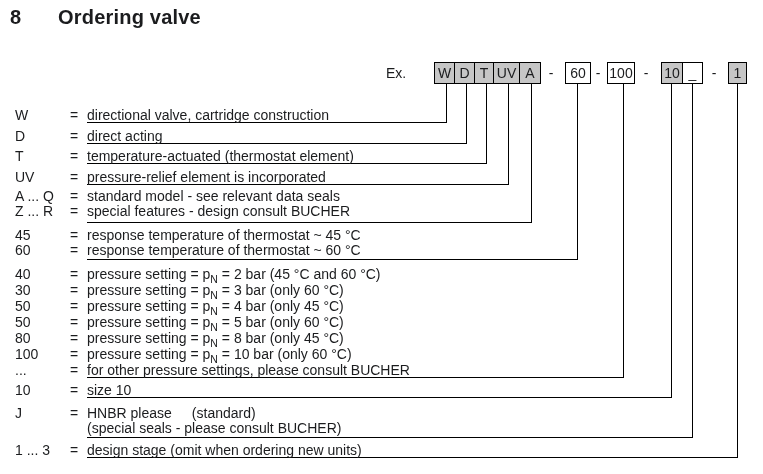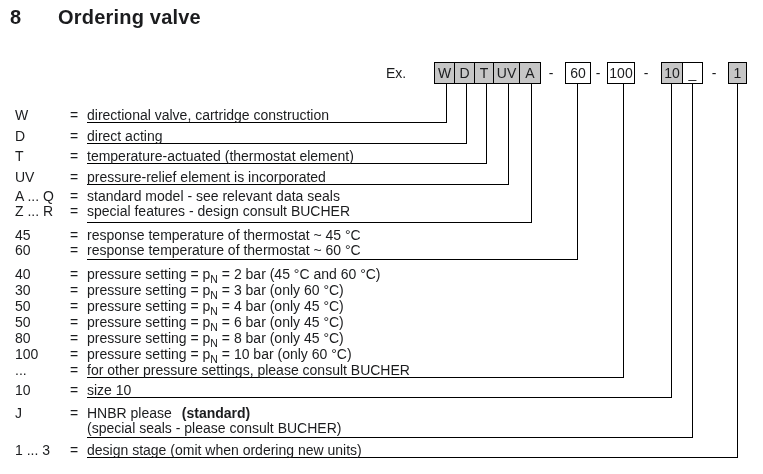--- a/index.html
+++ b/index.html
@@ -20,21 +20,21 @@
   .sep { position:absolute; top:62px; height:22px; width:10px; line-height:22px;
          font-size:14px; text-align:center; }
 
   .vline { position:absolute; top:84px; width:1px; background:#000; }
   .hline { position:absolute; left:87px; height:1px; background:#000; }
 
   .row { position:absolute; left:0; height:16px; line-height:16px; font-size:14px; white-space:nowrap; }
   .code { position:absolute; left:15px; }
   .eq   { position:absolute; left:70px; }
   .desc { position:absolute; left:87px; }
-  .bold { font-weight:bold; margin-left:10px; }
+  .bold { font-weight:normal; margin-left:20px; }
   sub.pn { font-size:10.5px; line-height:0; }
 </style>
 </head>
 <body>
 
 <div id="page">
 
   <span class="title-num">8</span>
   <span class="title-txt">Ordering valve</span>
 
@@ -128,21 +128,21 @@
     <span class="desc"><span>pressure setting = p</span><sub class="pn">N</sub><span> = 3 bar (only 60 °C)</span></span>
   </div>
   <div class="row" style="top:298px;">
     <span class="code">50</span>
     <span class="eq">=</span>
     <span class="desc"><span>pressure setting = p</span><sub class="pn">N</sub><span> = 4 bar (only 45 °C)</span></span>
   </div>
   <div class="row" style="top:314px;">
     <span class="code">50</span>
     <span class="eq">=</span>
-    <span class="desc"><span>pressure setting = p</span><sub class="pn">N</sub><span> = 6 bar (only 45 °C)</span></span>
+    <span class="desc"><span>pressure setting = p</span><sub class="pn">N</sub><span> = 5 bar (only 60 °C)</span></span>
   </div>
   <div class="row" style="top:330px;">
     <span class="code">80</span>
     <span class="eq">=</span>
     <span class="desc"><span>pressure setting = p</span><sub class="pn">N</sub><span> = 8 bar (only 45 °C)</span></span>
   </div>
   <div class="row" style="top:346px;">
     <span class="code">100</span>
     <span class="eq">=</span>
     <span class="desc"><span>pressure setting = p</span><sub class="pn">N</sub><span> = 10 bar (only 60 °C)</span></span>

